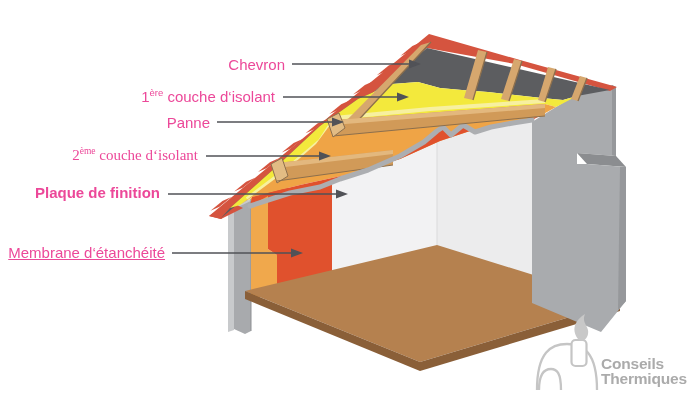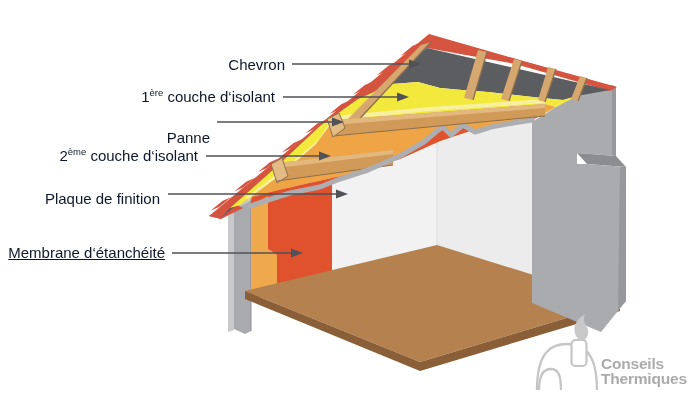--- a/index.html
+++ b/index.html
@@ -1,19 +1,19 @@
 <!DOCTYPE html>
 <html><head>
 <meta charset="utf-8">
 <style>
   html,body{margin:0;padding:0;background:#fff;}
   #stage{position:relative;width:700px;height:420px;background:#ffffff;overflow:hidden;
          font-family:"Liberation Sans",sans-serif;}
   #scene{position:absolute;left:0;top:0;}
-  .lbl{position:absolute;white-space:nowrap;color:#0f172a;font-size:15px;line-height:17px;
+  .lbl{position:absolute;white-space:nowrap;color:#ec4899;font-size:15px;line-height:17px;
        text-align:right;}
   .lbl sup{font-size:9.5px;line-height:0;margin-top:16px;}
 </style>
 </head>
 <body>
 
 <div id="stage">
 
 <svg id="scene" width="700" height="420" viewBox="0 0 700 420">
 
@@ -131,21 +131,21 @@
     <path fill="#C8C8C8" d="M578,339 C570,328 577,319 585,314 C581,323 590,327 588,334 C587,340 581,343 578,339 Z"></path>
     <text x="601" y="369" font-size="15.5" font-weight="bold" fill="#ABABAB" letter-spacing="-0.2">Conseils</text>
     <text x="601" y="384" font-size="15.5" font-weight="bold" fill="#ABABAB" letter-spacing="-0.2">Thermiques</text>
   </g>
 </svg>
 
 <div class="lbl" style="right:415px;top:56px;"><span></span><sup></sup><span>Chevron</span></div>
 
 <div class="lbl" style="right:425px;top:88px;"><span>1</span><sup>ère</sup><span> couche d‘isolant</span></div>
 
-<div class="lbl" style="right:490px;top:129px;margin-left:30px;"><span></span><sup></sup><span>Panne</span></div>
+<div class="lbl" style="right:490px;top:114px;margin-left:30px;"><span></span><sup></sup><span>Panne</span></div>
 
-<div class="lbl" style="right:502px;top:147px;"><span>2</span><sup>ème</sup><span> couche d‘isolant</span></div>
+<div class="lbl" style="right:502px;top:147px;font-family:Liberation Serif, serif;"><span>2</span><sup>ème</sup><span> couche d‘isolant</span></div>
 
-<div class="lbl" style="right:540px;top:190px;"><span></span><sup></sup><span>Plaque de finition</span></div>
+<div class="lbl" style="right:540px;top:184px;font-weight:bold;"><span></span><sup></sup><span>Plaque de finition</span></div>
 
 <div class="lbl" style="right:535px;top:244px;text-decoration:underline;"><span></span><sup></sup><span>Membrane d‘étanchéité</span></div>
 
 </div>
 
 </body></html>

